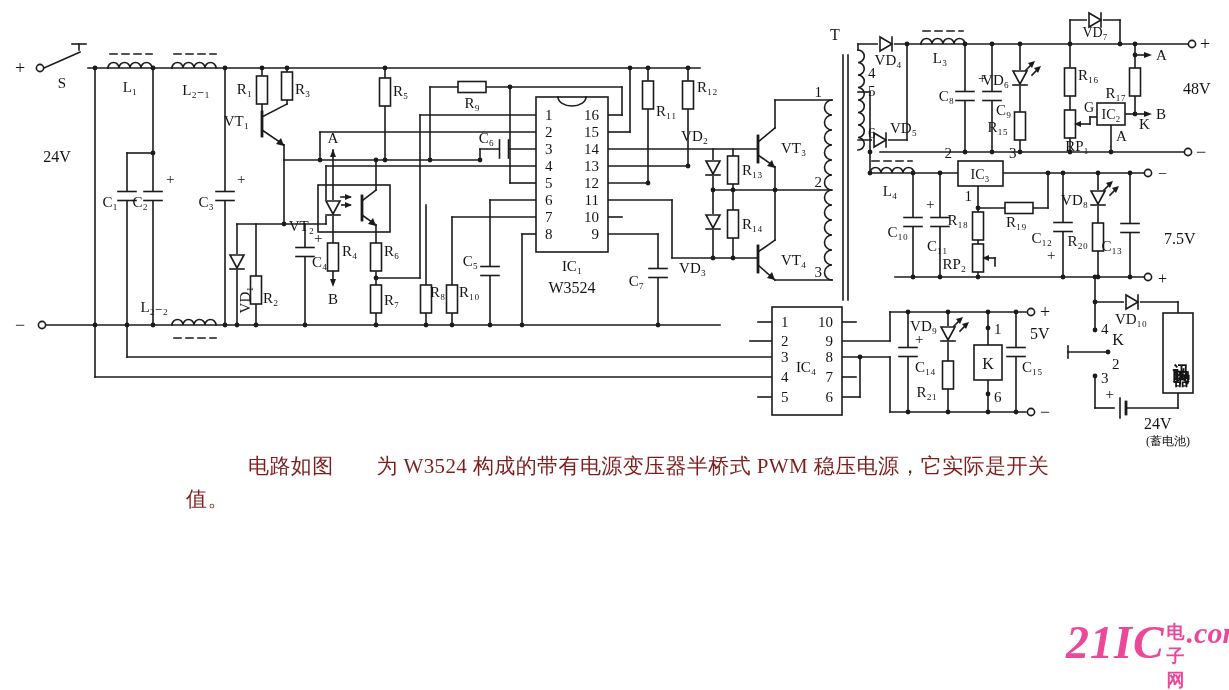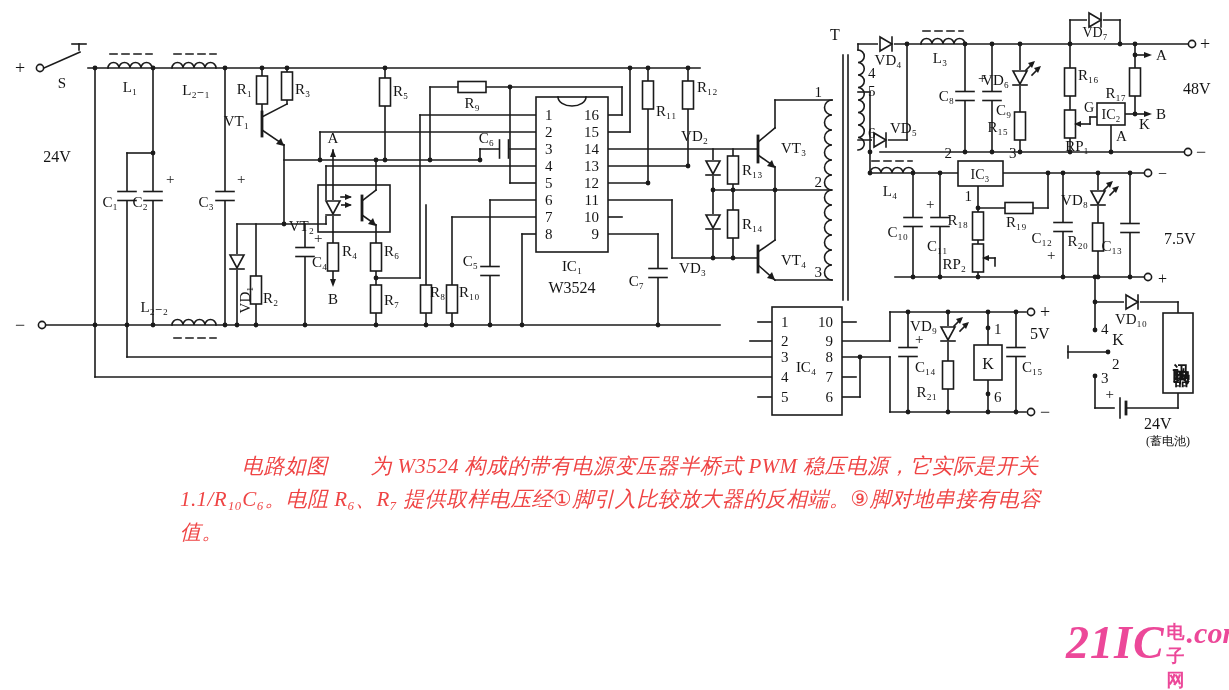--- a/index.html
+++ b/index.html
@@ -10,22 +10,22 @@
   .w{stroke:#1b1b1b;stroke-width:1.6;fill:none;stroke-linecap:square;}
   .w2{stroke:#1b1b1b;stroke-width:2.8;fill:none;stroke-linecap:square;}
   .dsh{stroke-dasharray:7 5;}
   .cf{fill:#fff;stroke:#1b1b1b;stroke-width:1.6;}
   .mask{fill:#fff;stroke:none;}
   .dotj{fill:#1b1b1b;stroke:none;}
   .ah{fill:#1b1b1b;stroke:none;}
   .buzzer-label{position:absolute;left:1164px;top:318px;width:29px;height:74px;
         writing-mode:vertical-rl;text-orientation:upright;font-size:17px;font-weight:bold;
         color:#141414;text-align:center;letter-spacing:4px;}
-  .desc{position:absolute;left:180px;top:450px;width:920px;font-size:21px;line-height:33px;
-        color:#ef4444;letter-spacing:0.4px;font-style:italic;}
+  .desc{position:absolute;left:186px;top:450px;width:920px;font-size:21px;line-height:33px;
+        color:#7f1d1d;letter-spacing:0.4px;}
   .desc .tl{white-space:nowrap;}
   .desc .indent{padding-left:62px;}
   .wm{position:absolute;left:1066px;top:620px;display:flex;align-items:flex-start;
       color:#ec4899;user-select:none;}
   .wm .big{font-size:46px;font-weight:bold;font-style:italic;line-height:46px;letter-spacing:1px;}
   .wm .col{display:flex;flex-direction:row;margin-left:2px;text-align:center;}
   .wm .cn{font-size:18px;font-weight:bold;letter-spacing:2px;}
   .wm .com{font-size:30px;font-weight:bold;font-style:italic;margin-top:-4px;}
 </style>
 </head>
@@ -559,21 +559,20 @@
     <text x="1114" y="399" text-anchor="end">+</text>
     <text class="tb" x="1144" y="429">24V</text>
     <text class="ts" x="1146" y="445" fill="#9a9a9a">(蓄电池)</text>
   </g>
 </svg>
 
 <div class="buzzer-label">讯响器</div>
 
 <div class="desc">
   <div class="tl indent">电路如图　　为 W3524 构成的带有电源变压器半桥式 PWM 稳压电源，它实际是开关</div>
-  <div class="tl">1.1/R₁₀C₆。电阻 R₆、R₇ 提供取样电压经①脚引入比较放大器的反相端。⑨脚对地串接有电容</div>
   <div class="tl">值。</div>
 </div>
 
 <div class="wm">
   <span class="big">21IC</span>
   <span class="col">
     <span class="cn">电子网</span>
     <span class="com">.com</span>
   </span>
 </div>

